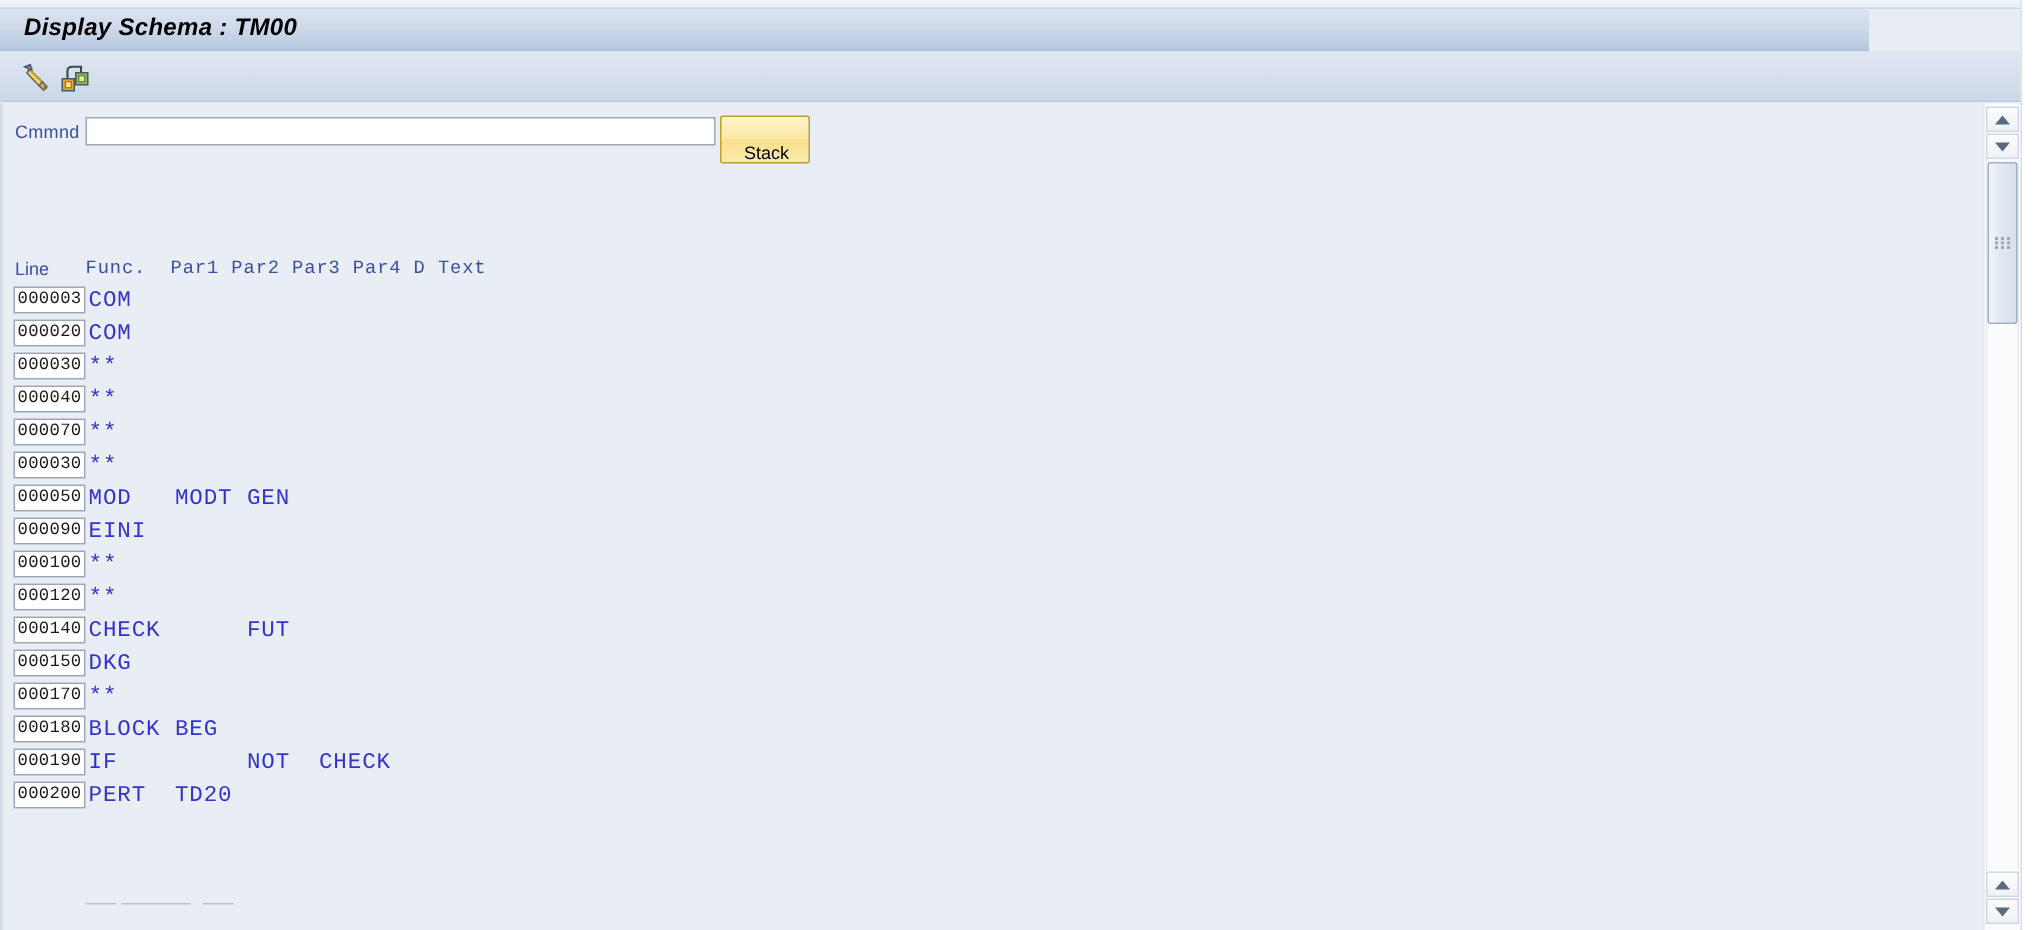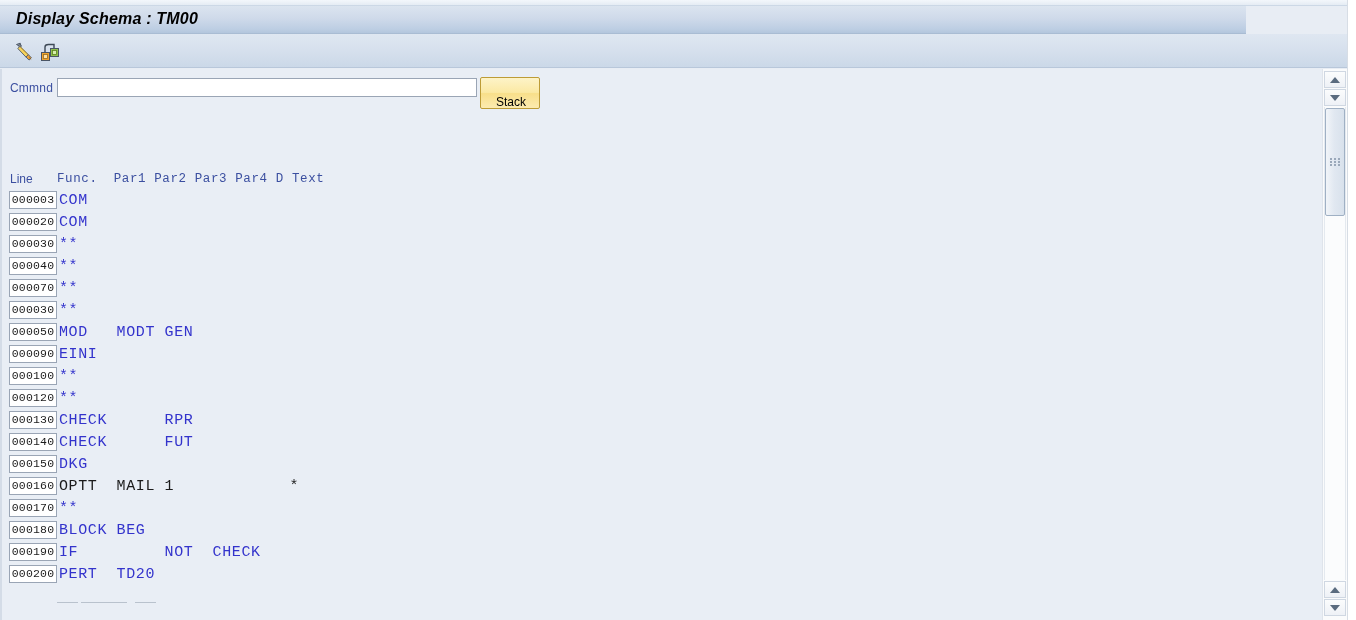--- a/index.html
+++ b/index.html
@@ -397,34 +397,26 @@
         </div>
         <div class="code-row">
           <div class="line-no">000100</div>
           <div class="row-code">**</div>
         </div>
         <div class="code-row">
           <div class="line-no">000120</div>
           <div class="row-code">**</div>
         </div>
         <div class="code-row">
-          <div class="line-no">000130</div>
-          <div class="row-code">CHECK      RPR</div>
-        </div>
-        <div class="code-row">
           <div class="line-no">000140</div>
           <div class="row-code">CHECK      FUT</div>
         </div>
         <div class="code-row">
           <div class="line-no">000150</div>
           <div class="row-code">DKG</div>
-        </div>
-        <div class="code-row">
-          <div class="line-no">000160</div>
-          <div class="row-code dark">OPTT  MAIL 1            *</div>
         </div>
         <div class="code-row">
           <div class="line-no">000170</div>
           <div class="row-code">**</div>
         </div>
         <div class="code-row">
           <div class="line-no">000180</div>
           <div class="row-code">BLOCK BEG</div>
         </div>
         <div class="code-row">

